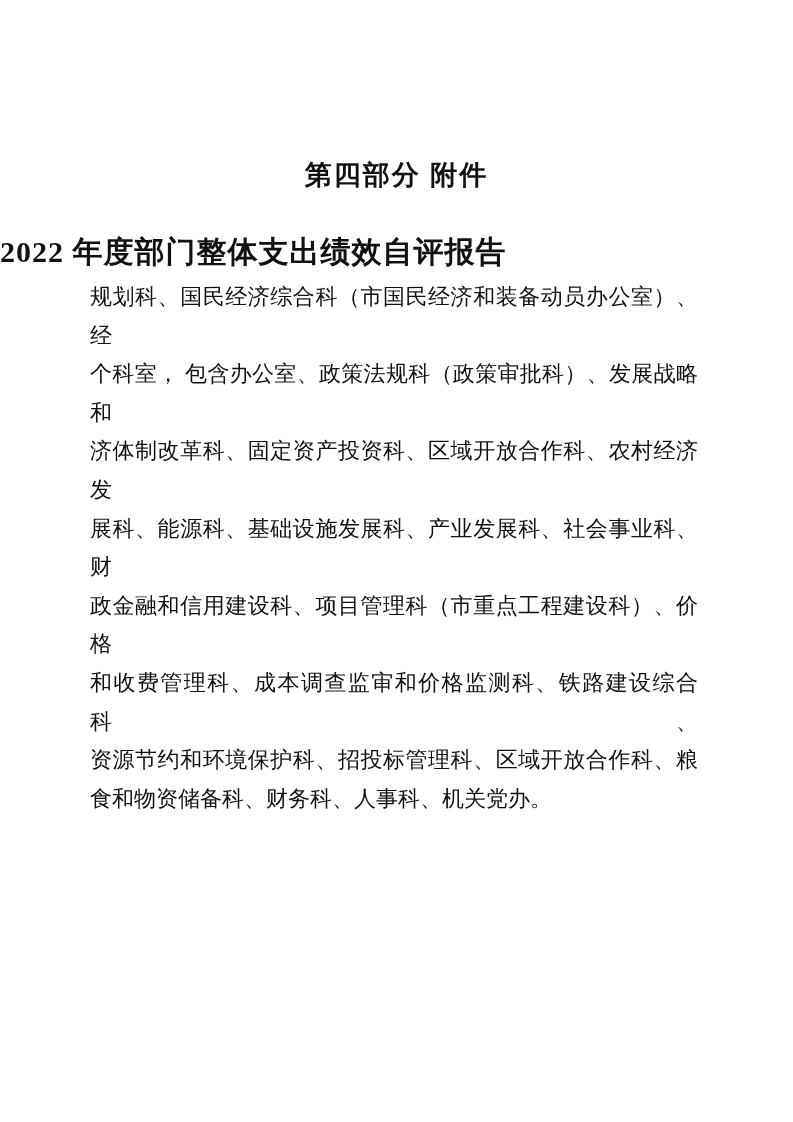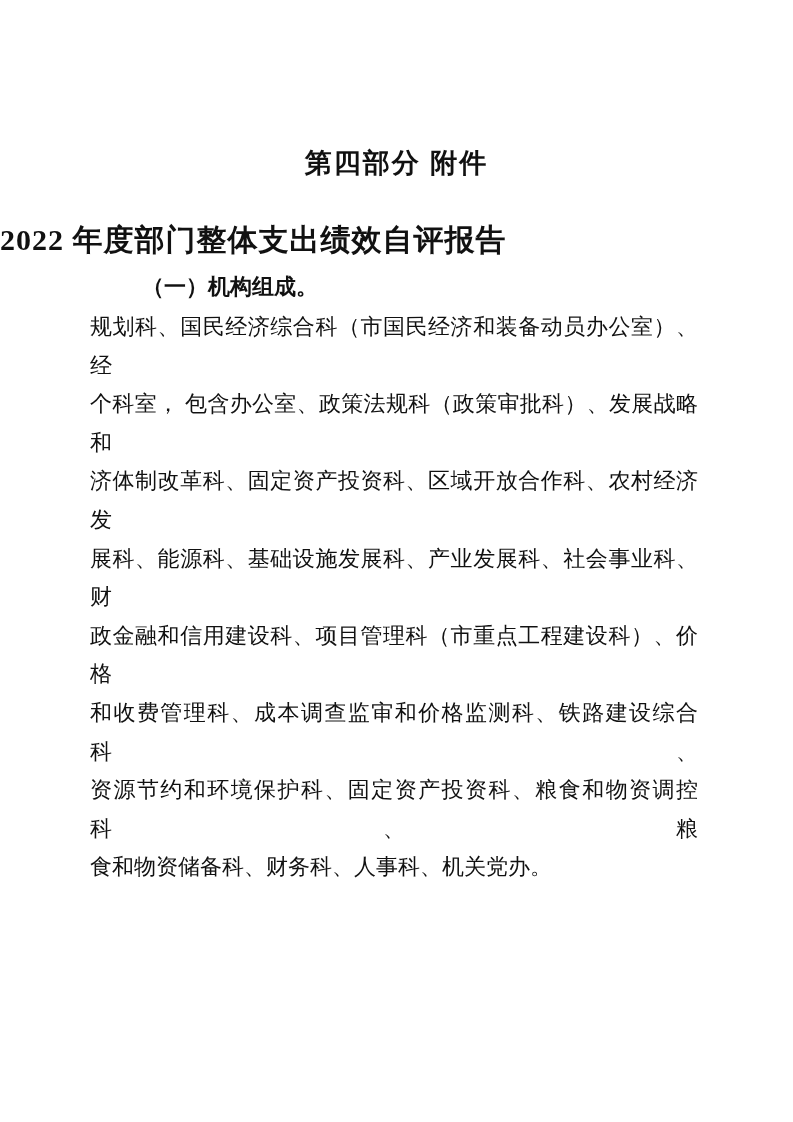--- a/index.html
+++ b/index.html
@@ -4,21 +4,21 @@
 <style>
   html, body {
     margin: 0;
     padding: 0;
     background: #ffffff;
   }
   .page {
     position: relative;
     width: 793px;
     height: 1012px;
-    margin: 4px auto;
+    margin: 16px auto;
     background: #ffffff;
     color: #111111;
     overflow: hidden;
   }
   .part-title {
     margin: 0;
     padding-top: 144px;
     text-align: center;
     font-family: "Liberation Sans", "DejaVu Sans", sans-serif;
     font-weight: 700;
@@ -89,30 +89,29 @@
 
 <div class="page">
 
   <h1 class="part-title">第四部分 附件</h1>
 
   <h2 class="report-title">2022 年度部门整体支出绩效自评报告</h2>
 
   <div class="content">
 
 
-    <div class="subsection-heading">（一）机构组成。</div>
 
     <div class="para">
       <div class="line">规划科、国民经济综合科（市国民经济和装备动员办公室）、经</div>
       <div class="line">个科室， 包含办公室、政策法规科（政策审批科）、发展战略和</div>
       <div class="line">济体制改革科、固定资产投资科、区域开放合作科、农村经济发</div>
       <div class="line">展科、能源科、基础设施发展科、产业发展科、社会事业科、财</div>
       <div class="line">政金融和信用建设科、项目管理科（市重点工程建设科）、价格</div>
       <div class="line">和收费管理科、成本调查监审和价格监测科、铁路建设综合科、</div>
-      <div class="line">资源节约和环境保护科、固定资产投资科、粮食和物资调控科、粮</div>
+      <div class="line">资源节约和环境保护科、招投标管理科、区域开放合作科、粮</div>
       <div class="line para-last">食和物资储备科、财务科、人事科、机关党办。</div>
     </div>
 
   </div>
 
   <div class="page-number">— 24 —</div>
 
 </div>
 
 </body></html>

